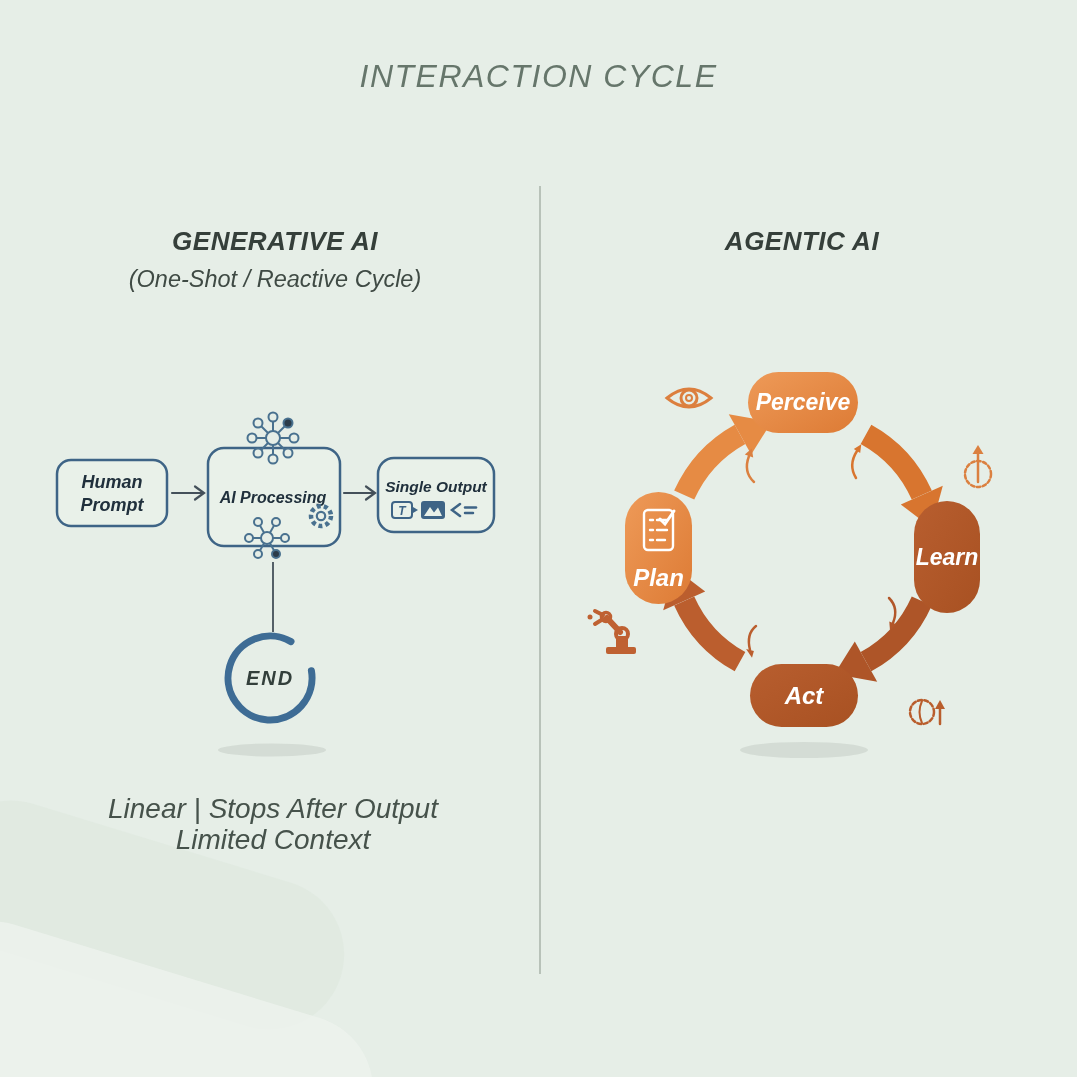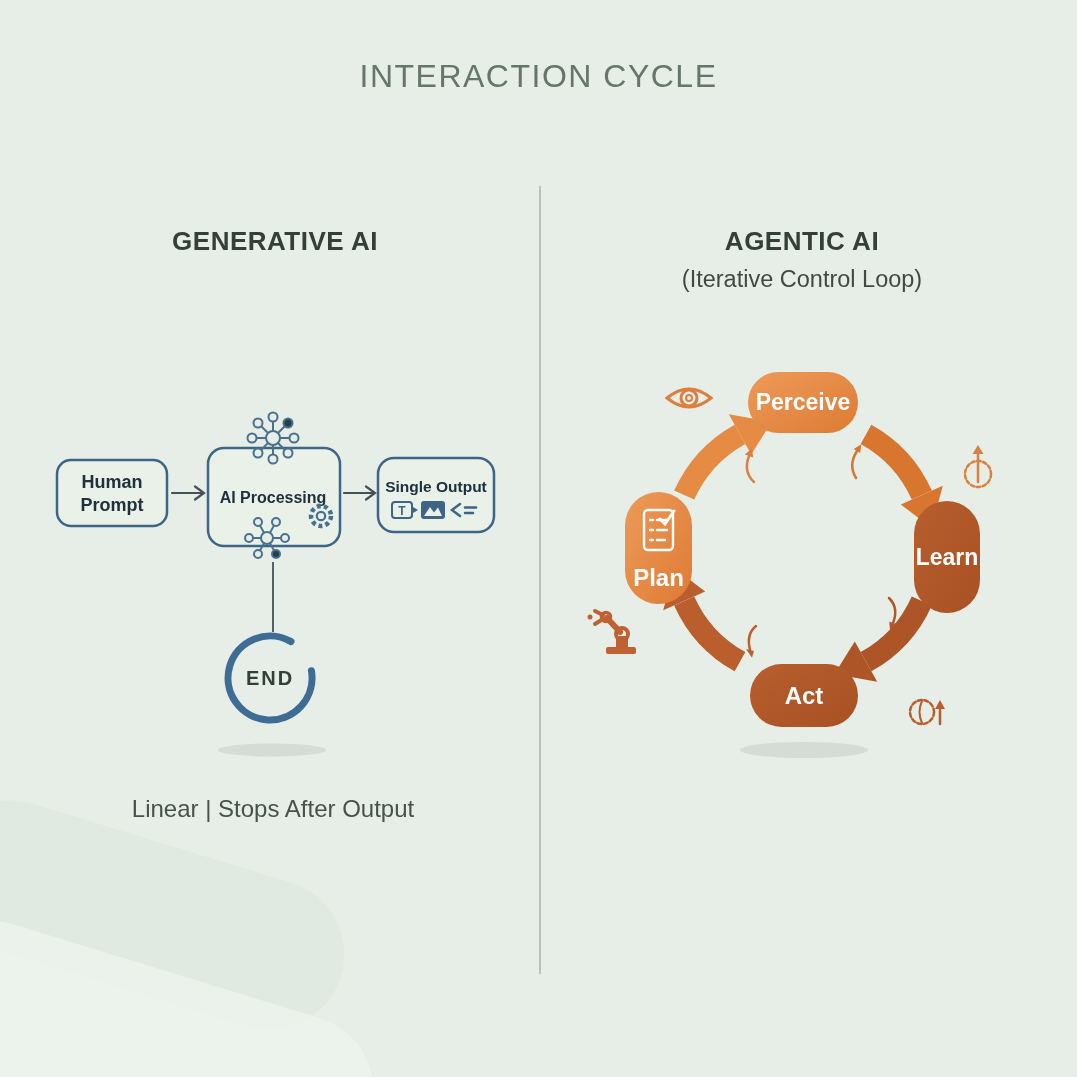--- a/index.html
+++ b/index.html
@@ -1,19 +1,20 @@
 <!DOCTYPE html>
 <html><head>
 <meta charset="utf-8">
 <style>
   html,body{margin:0;padding:0;background:#cfd8cf;}
   .canvas{
     position:relative;width:1077px;height:1077px;overflow:hidden;
     background:#E6EEE7;
     font-family:"Liberation Sans","DejaVu Sans",sans-serif;
+    font-style:italic;
   }
   .deco{position:absolute;pointer-events:none;}
   .deco1{left:-70px;top:840px;width:420px;height:150px;border-radius:80px;
     background:#DCE7DC;opacity:.55;transform:rotate(17deg);}
   .deco2{left:-90px;top:968px;width:470px;height:150px;border-radius:80px;
     background:#EDF3ED;opacity:.8;transform:rotate(17deg);}
   .title{
     position:absolute;top:58px;left:0;width:1077px;text-align:center;
     font-size:32px;font-weight:500;letter-spacing:1.5px;color:#66766B;
   }
@@ -21,40 +22,40 @@
     background:rgba(145,158,148,.55);}
   .col-head{position:absolute;width:470px;text-align:center;color:#353F3A;
     font-size:26px;font-weight:bold;letter-spacing:.5px;}
   .col-sub{position:absolute;width:470px;text-align:center;color:#3F4A44;
     font-size:23.5px;}
   .head-left{left:40px;top:226px;}
   .sub-left{left:40px;top:266px;}
   .head-right{left:567px;top:226px;}
   .sub-right{left:567px;top:266px;}
   .caption{position:absolute;width:470px;text-align:center;color:#46524B;
-    font-size:24px;line-height:31px;}
+    font-size:28px;line-height:31px;}
   .cap-left{left:38px;top:793px;}
   .cap-right{left:562px;top:793px;}
   svg{position:absolute;overflow:visible;}
   svg text{font-family:"Liberation Sans","DejaVu Sans",sans-serif;}
 </style>
 </head>
 <body>
 
 <div class="canvas">
 
   <div class="deco deco1"></div>
   <div class="deco deco2"></div>
 
   <div class="title">INTERACTION CYCLE</div>
   <div class="divider"></div>
 
   <div class="col-head head-left">GENERATIVE AI</div>
+  <div class="col-sub sub-left">(One-Shot / Reactive Cycle)</div>
   <div class="col-head head-right">AGENTIC AI</div>
-  <div class="col-sub sub-right">(Iterative Control Loop)</div>
 
   <svg style="left:40px;top:420px;" width="480" height="350" viewBox="0 0 480 350">
 
     <ellipse cx="232" cy="330" rx="54" ry="6.5" fill="#3A443C" opacity="0.10"></ellipse>
 
     <rect x="17" y="40" width="110" height="66" rx="14" fill="#E9F1E9" stroke="#3E6486" stroke-width="2.5"></rect>
     <text x="72" y="68" text-anchor="middle" font-size="18" font-weight="bold" fill="#20303C">Human</text>
     <text x="72" y="91" text-anchor="middle" font-size="18" font-weight="bold" fill="#20303C">Prompt</text>
 
     <g stroke="#44505A" stroke-width="2.2" stroke-linecap="round" fill="none">
@@ -219,15 +220,16 @@
     <g stroke="#B95D2C" fill="none" stroke-width="2.5" stroke-linecap="round">
       <circle cx="362" cy="362" r="12" stroke-dasharray="4 2.5"></circle>
       <path d="M 362 351 Q 357 362 362 373" stroke-width="2"></path>
       <line x1="380" y1="374" x2="380" y2="356"></line>
       <polygon points="380,350 375,359 385,359" fill="#B95D2C" stroke="none"></polygon>
     </g>
   </svg>
 
   <div class="caption cap-left">
     <div>Linear | Stops After Output</div>
+    <div>Limited Context</div>
   </div>
 
 </div>
 
 </body></html>

